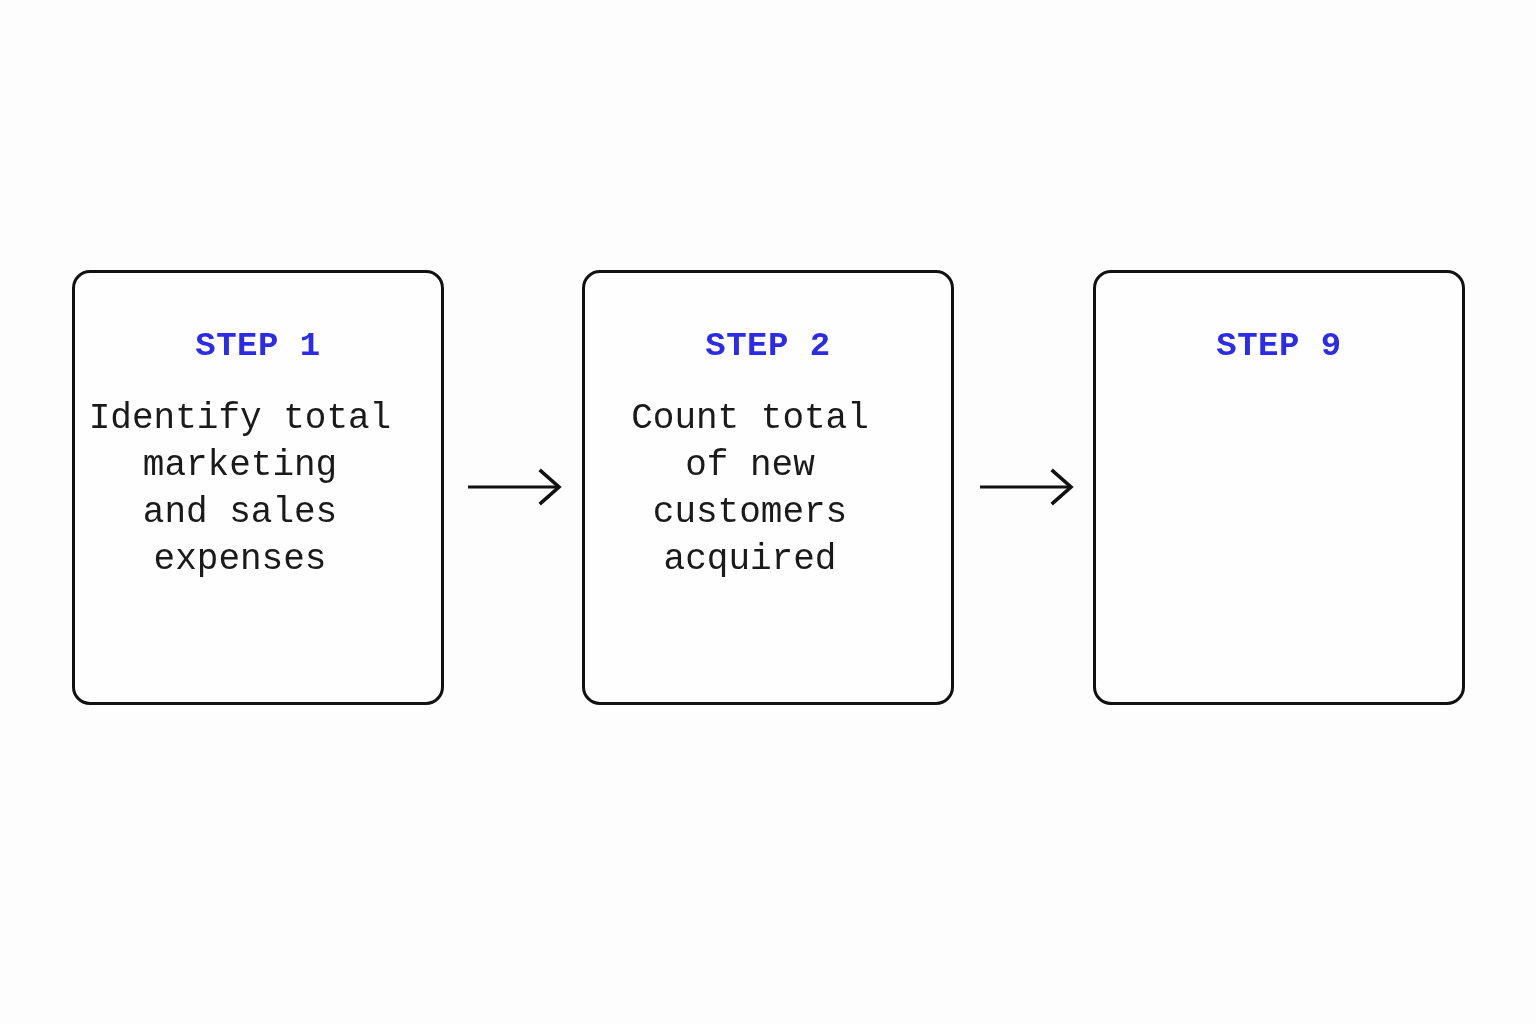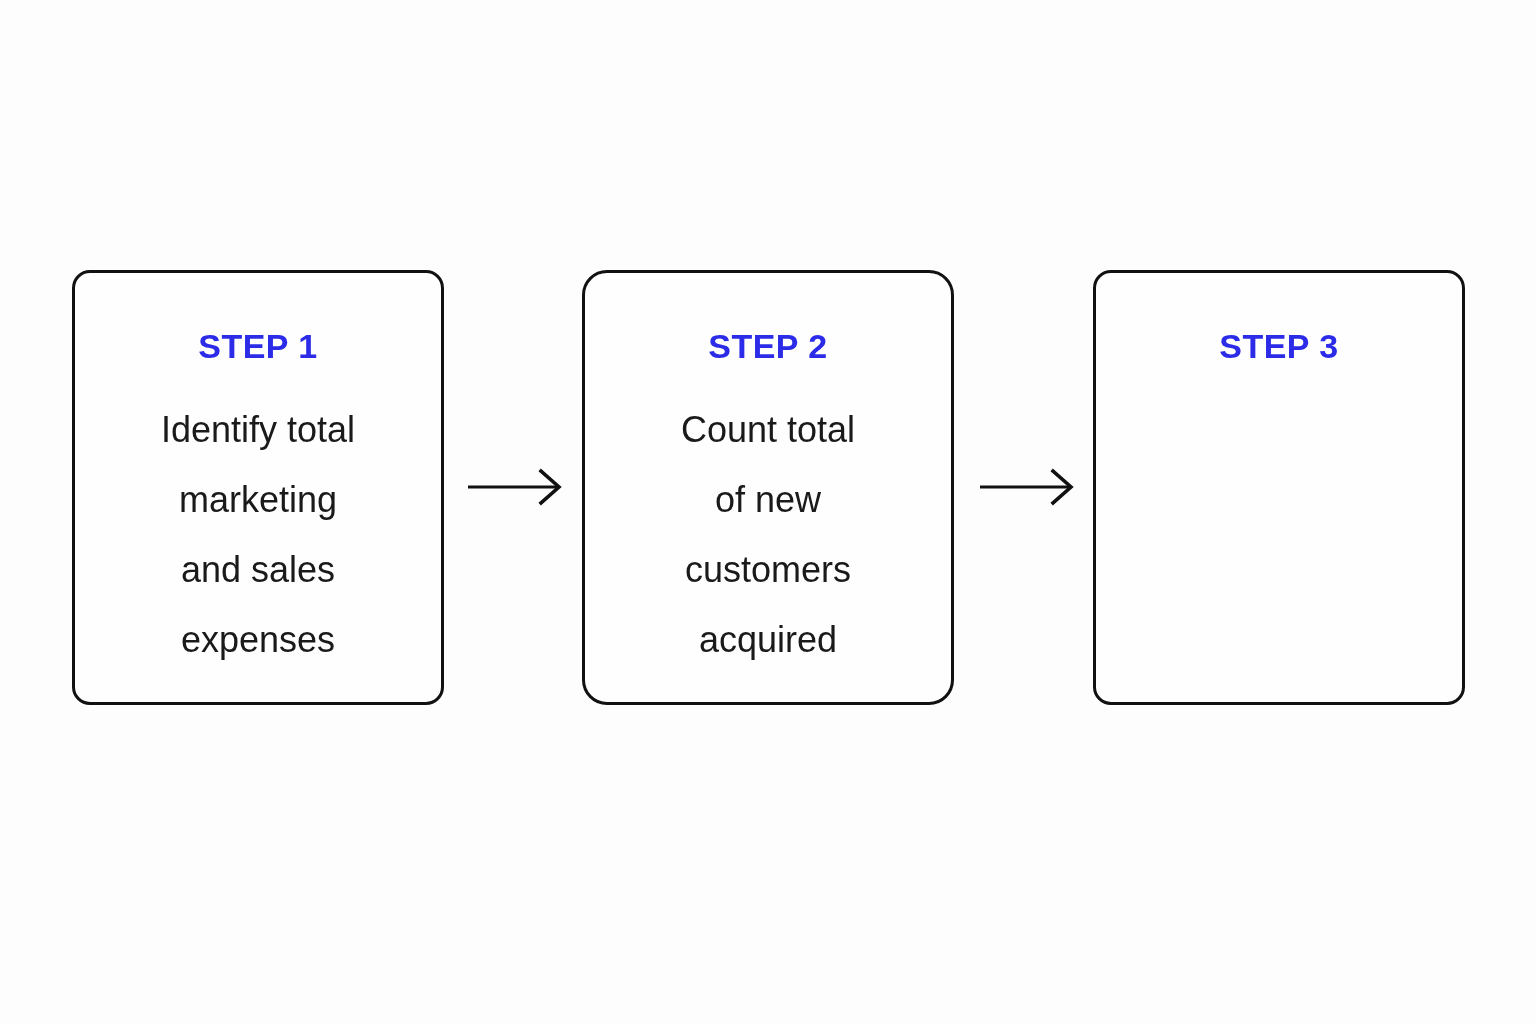--- a/index.html
+++ b/index.html
@@ -25,43 +25,43 @@
     position: absolute;
     top: 270px;
     width: 372px;
     height: 435px;
     box-sizing: border-box;
     border: 3px solid #111111;
     border-radius: 18px;
     background: #fefefe;
     display: flex;
     flex-direction: column;
-    align-items: center;
+    font-family: Liberation Mono, monospace;
   }
 
   #step-box-1 { left: 72px;   }
-  #step-box-2 { left: 582px; border-radius: 25px;  }
+  #step-box-2 { left: 582px;  }
   #step-box-3 { left: 1093px; }
 
   .step-heading {
     margin-top: 56px;
     font-size: 34px;
     font-weight: bold;
     letter-spacing: 0.5px;
     color: #2b2be8;
     line-height: 1;
     text-align: center;
     white-space: nowrap;
   }
 
   .step-body {
     margin-top: 32px;
     width: 330px;
     font-size: 36px;
-    line-height: 70px;
+    line-height: 47px;
     color: #1a1a1a;
     text-align: center;
     white-space: pre-line;
   }
 
   
   .connector-arrow {
     position: absolute;
     top: 462px;
     width: 104px;
@@ -96,16 +96,16 @@
 customers
 acquired</div>
   </div>
 
   <svg class="connector-arrow" id="connector-arrow-2" viewBox="0 0 104 50">
     <line x1="6" y1="25" x2="96" y2="25" stroke="#111111" stroke-width="3.2"></line>
     <polyline points="79,9 97,25 79,41" fill="none" stroke="#111111" stroke-width="3.6" stroke-linecap="square" stroke-linejoin="miter"></polyline>
   </svg>
 
   <div class="step-box" id="step-box-3">
-    <div class="step-heading">STEP 3</div>
+    <div class="step-heading">STEP 9</div>
   </div>
 
 </div>
 
 </body></html>

